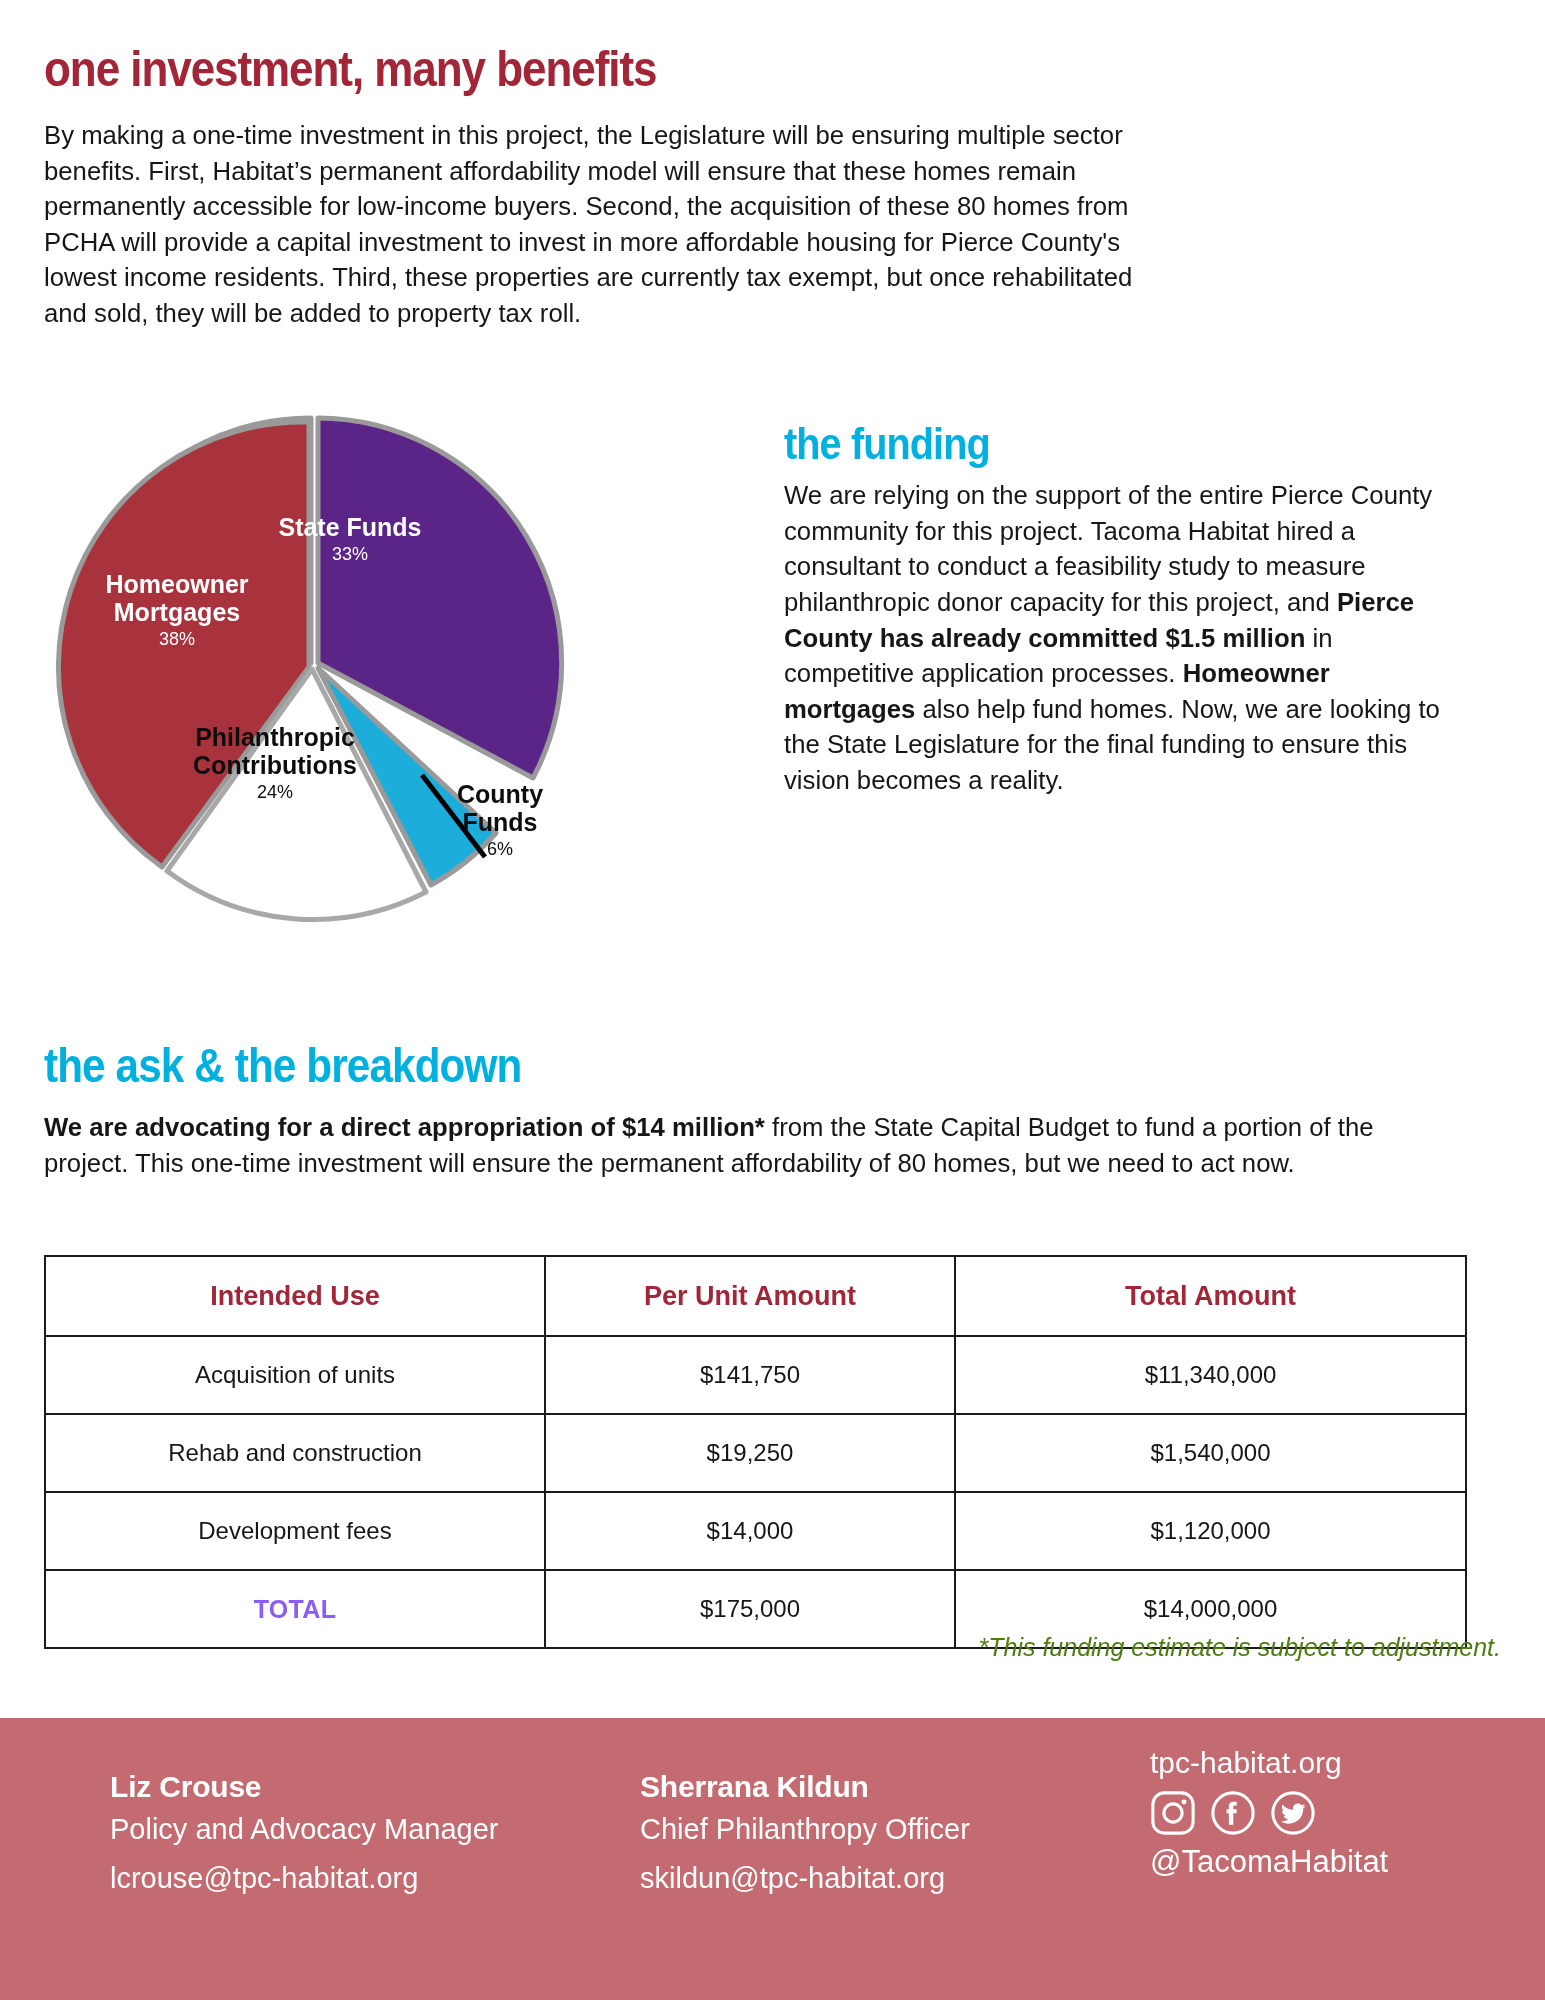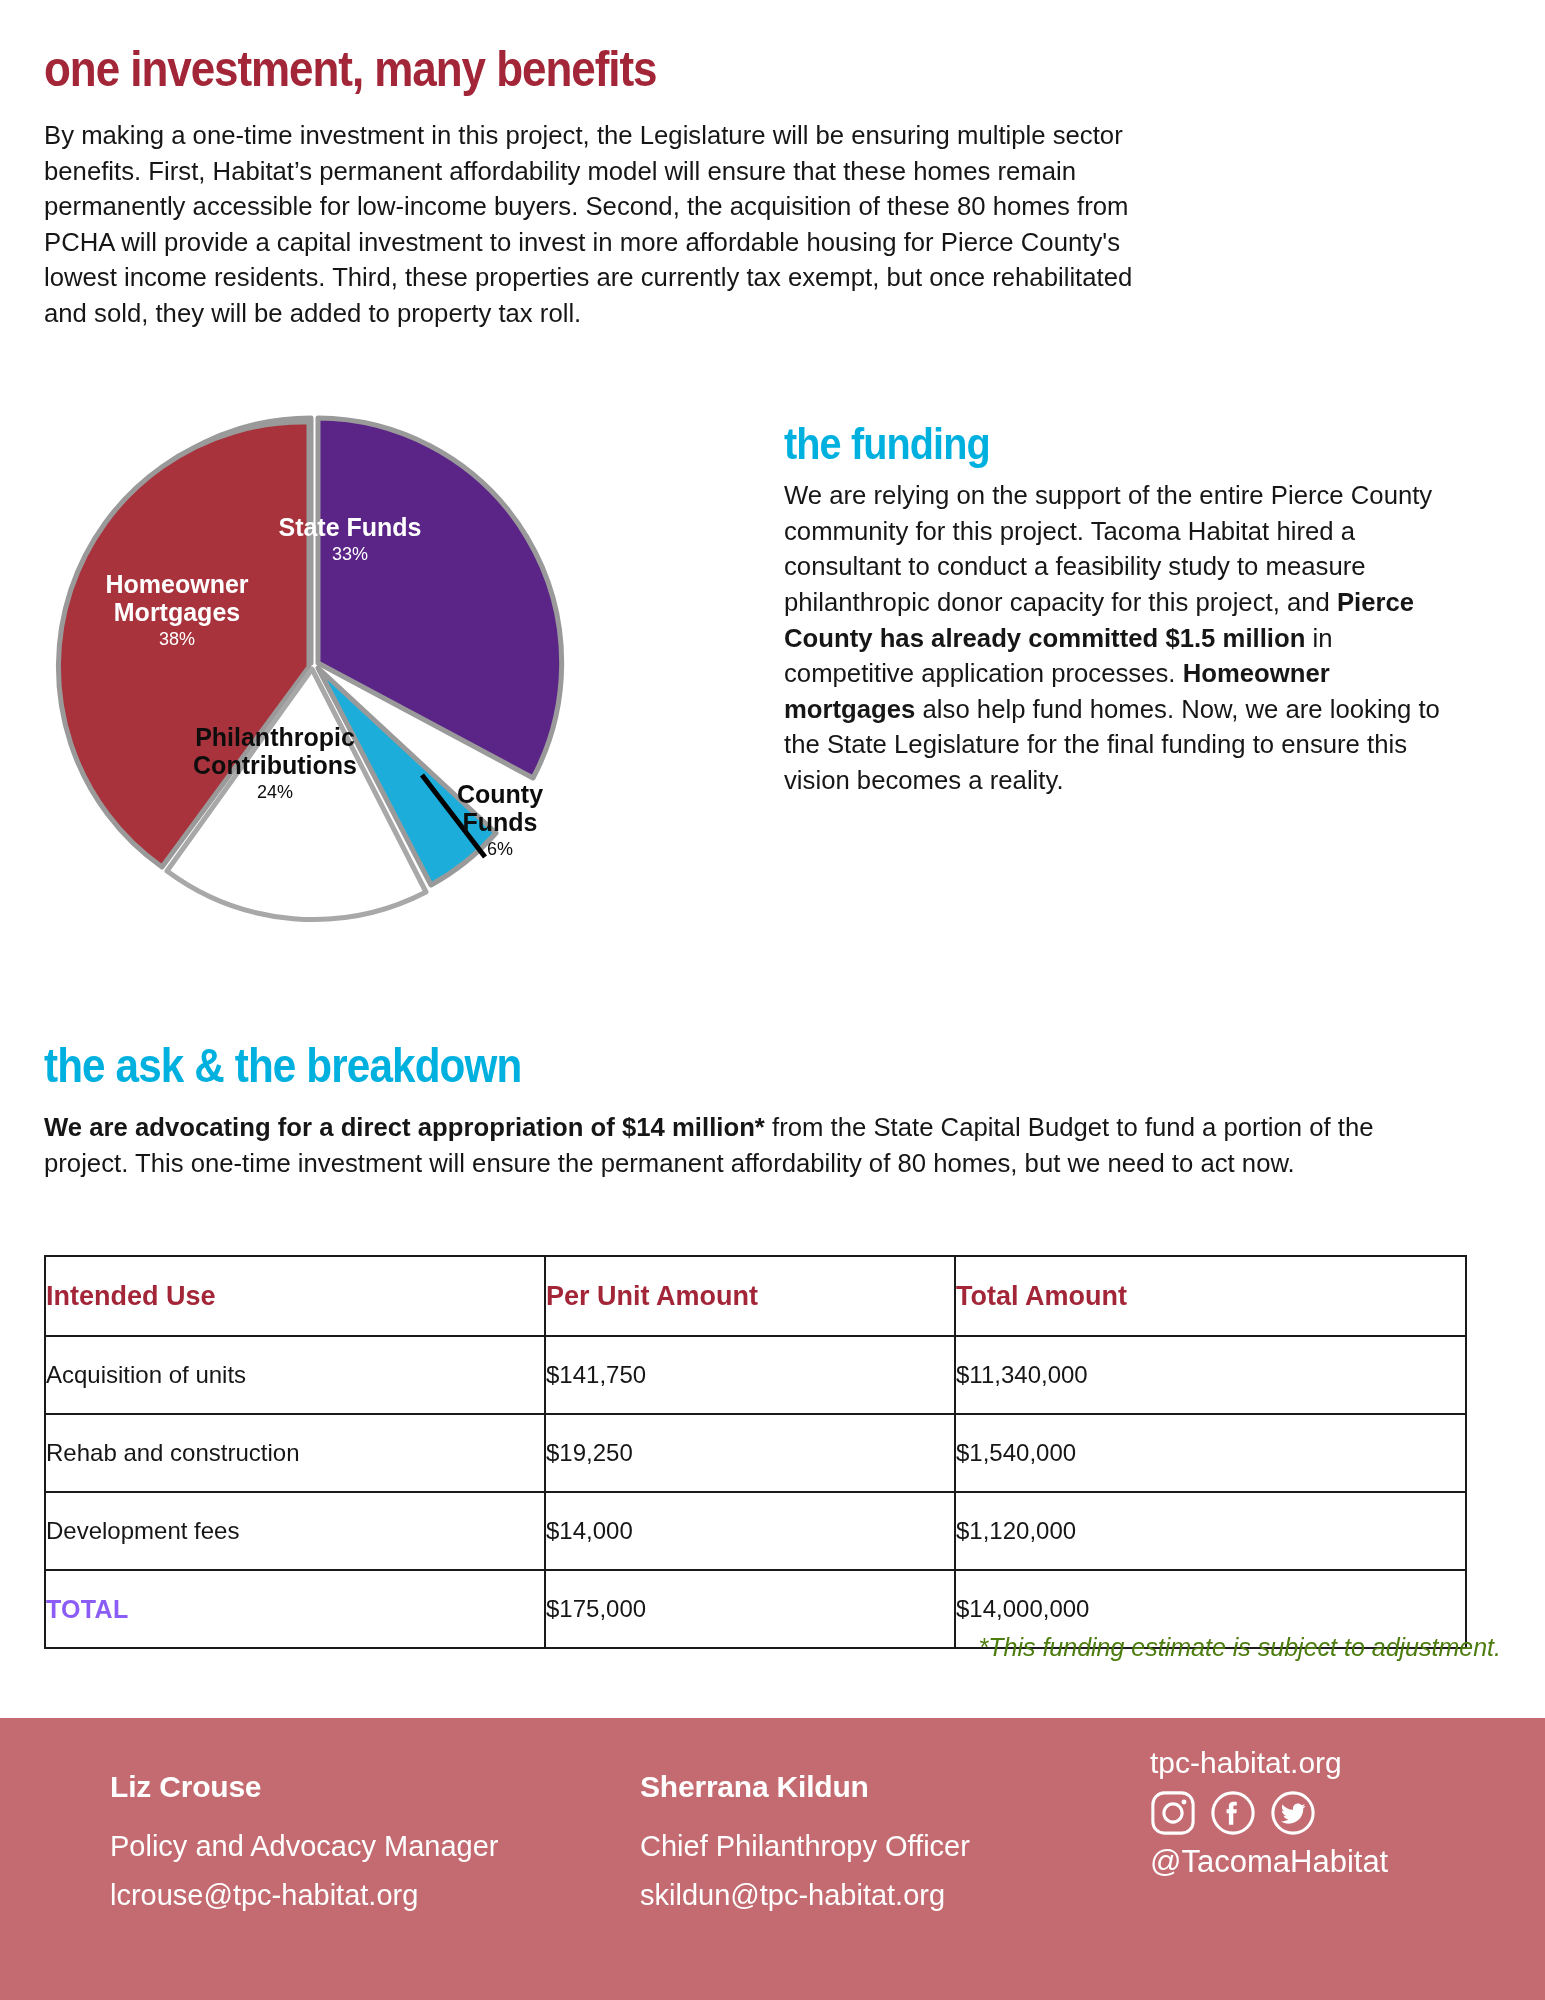--- a/index.html
+++ b/index.html
@@ -74,21 +74,21 @@
   .ask-table {
     position: absolute;
     left: 44px; top: 1255px;
     width: 1421px;
     border-collapse: collapse;
     table-layout: fixed;
   }
   .ask-table th, .ask-table td {
     border: 2px solid #1a1a1a;
     height: 78px;
-    text-align: left;
+    text-align: center;
     vertical-align: middle;
     font-size: 24px;
     font-weight: normal;
     color: #161616;
   }
   .ask-table th {
     font-size: 27px;
     font-weight: bold;
     color: #a32638;
     height: 80px;
@@ -107,21 +107,21 @@
   }
 
   
   .footer {
     position: absolute;
     left: 0; bottom: 0;
     width: 1545px; height: 282px;
     background: #c36b70;
   }
   .contact { position: absolute; color: #ffffff; }
-  .contact .name { font-size: 30px; font-weight: bold; margin-bottom: 26px; letter-spacing:-0.2px;}
+  .contact .name { font-size: 30px; font-weight: bold; margin-bottom: 9px; letter-spacing:-0.2px;}
   .contact .role { font-size: 29px; margin-bottom: 16px; }
   .contact .email { font-size: 29px; }
   .contact-1 { left: 110px; top: 52px; }
   .contact-2 { left: 640px; top: 52px; }
 
   .social-block { position: absolute; left: 1150px; top: 28px; color:#fff; }
   .site-url { font-size: 30px; color: #ffffff; margin-bottom: 10px; }
   .icon-row { display: flex; gap: 14px; margin-bottom: 8px; }
   .sicon { width: 46px; height: 46px; }
   .handle { font-size: 31px; color: #ffffff; }

